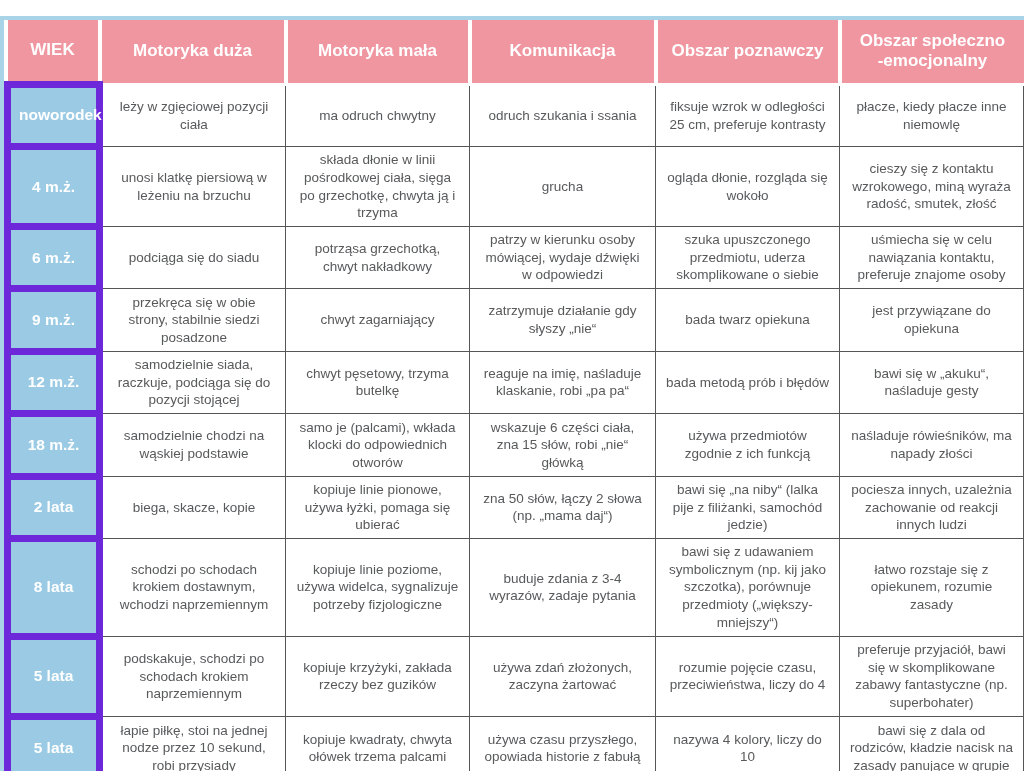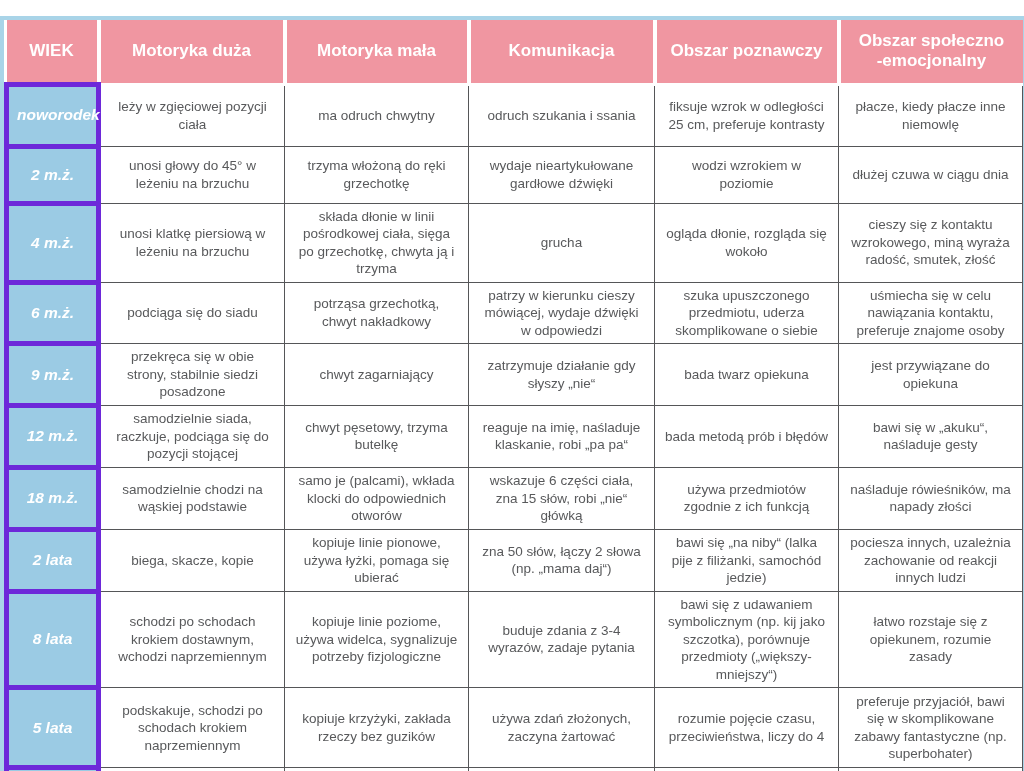--- a/index.html
+++ b/index.html
@@ -21,22 +21,21 @@
   th.hdr + th.hdr{border-left:4px solid #ffffff;}
   
   td.cell{
     background:#ffffff;color:#58595b;font-size:13.5px;line-height:1.3;
     text-align:center;vertical-align:middle;padding:4px 10px;
     border:1px solid #555658;
   }
   td.age{
     background:#9bcbe4;color:#ffffff;font-weight:bold;font-size:15.5px;
     text-align:center;vertical-align:middle;padding:2px 8px;
-    border:5px solid #6d28d9;
-    font-style:italic;
+    border:7px solid #6d28d9;
   }
 </style>
 </head>
 <body>
 
 <div class="table-wrap">
   <table class="milestones">
     <colgroup>
       <col style="width:92px">
       <col style="width:186px">
@@ -59,43 +58,35 @@
     <tbody id="table-body">
   <tr style="height: 62px;">
     <td class="age">noworodek</td>
     <td class="cell">leży w zgięciowej pozycji ciała</td>
     <td class="cell">ma odruch chwytny</td>
     <td class="cell">odruch szukania i ssania</td>
     <td class="cell">fiksuje wzrok w odległości 25 cm, preferuje kontrasty</td>
     <td class="cell">płacze, kiedy płacze inne niemowlę</td>
   </tr>
 
-  <tr style="height: 57px;">
-    <td class="age">2 m.ż.</td>
-    <td class="cell">unosi głowy do 45° w leżeniu na brzuchu</td>
-    <td class="cell">trzyma włożoną do ręki grzechotkę</td>
-    <td class="cell">wydaje nieartykułowane gardłowe dźwięki</td>
-    <td class="cell">wodzi wzrokiem w poziomie</td>
-    <td class="cell">dłużej czuwa w ciągu dnia</td>
-  </tr>
 
   <tr style="height: 62px;">
     <td class="age">4 m.ż.</td>
     <td class="cell">unosi klatkę piersiową w leżeniu na brzuchu</td>
     <td class="cell">składa dłonie w linii pośrodkowej ciała, sięga po grzechotkę, chwyta ją i trzyma</td>
     <td class="cell">grucha</td>
     <td class="cell">ogląda dłonie, rozgląda się wokoło</td>
     <td class="cell">cieszy się z kontaktu wzrokowego, miną wyraża radość, smutek, złość</td>
   </tr>
 
   <tr style="height: 60px;">
     <td class="age">6 m.ż.</td>
     <td class="cell">podciąga się do siadu</td>
     <td class="cell">potrząsa grzechotką, chwyt nakładkowy</td>
-    <td class="cell">patrzy w kierunku cieszy mówiącej, wydaje dźwięki w odpowiedzi</td>
+    <td class="cell">patrzy w kierunku osoby mówiącej, wydaje dźwięki w odpowiedzi</td>
     <td class="cell">szuka upuszczonego przedmiotu, uderza skomplikowane o siebie</td>
     <td class="cell">uśmiecha się w celu nawiązania kontaktu, preferuje znajome osoby</td>
   </tr>
 
   <tr style="height: 60px;">
     <td class="age">9 m.ż.</td>
     <td class="cell">przekręca się w obie strony, stabilnie siedzi posadzone</td>
     <td class="cell">chwyt zagarniający</td>
     <td class="cell">zatrzymuje działanie gdy słyszy „nie“</td>
     <td class="cell">bada twarz opiekuna</td>

